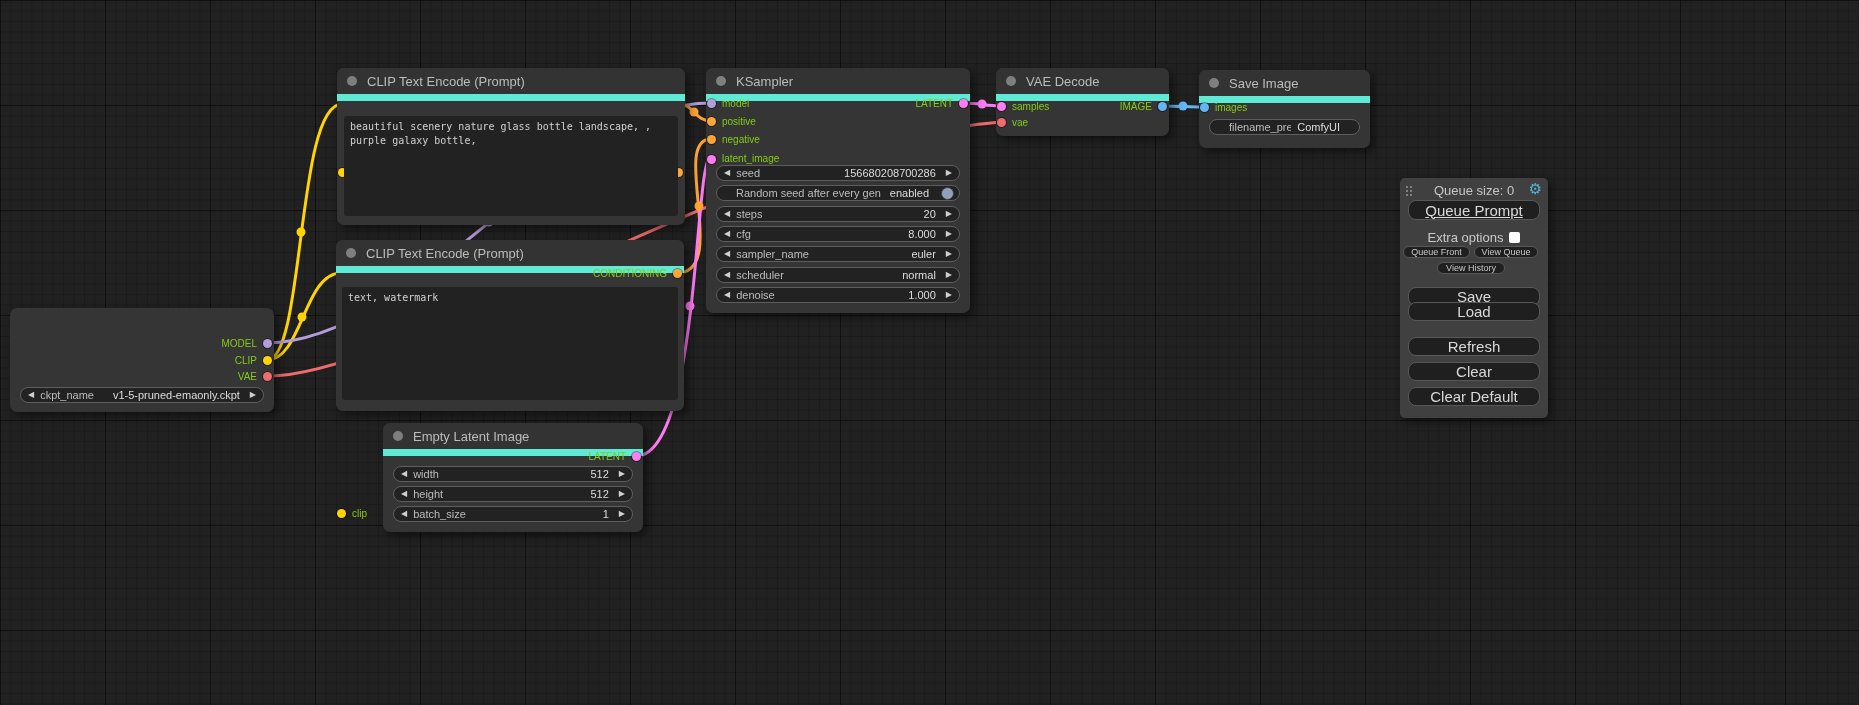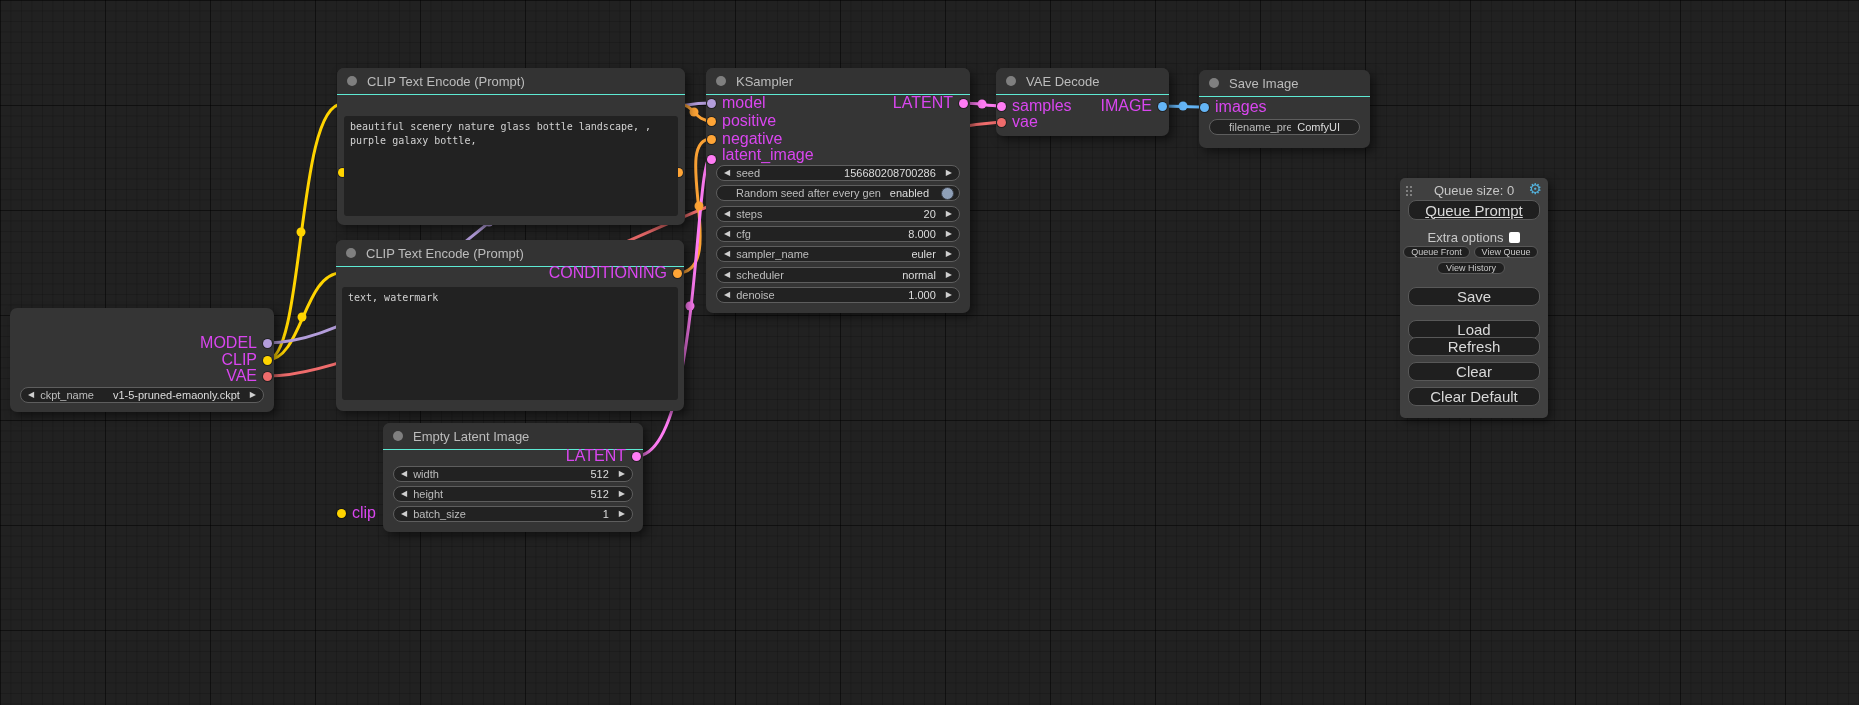--- a/index.html
+++ b/index.html
@@ -14,26 +14,26 @@
       linear-gradient(90deg, rgba(0,0,0,.16) 1px, transparent 1px);
     background-size:105px 105px,105px 105px,10.5px 10.5px,10.5px 10.5px;
   }
   #links{position:absolute;left:0;top:0;z-index:1;}
   .node{
     position:absolute;z-index:2;background:#353535;border-radius:7px;
     box-shadow:4px 4px 10px rgba(0,0,0,.5);color:#b6b6b6;
   }
   .nhead{
     height:26px;display:flex;align-items:center;gap:10px;padding:0 10px;
-    background:#333333;border-bottom:1px solid #5eead4;border-radius:7px 7px 0 0;
+    background:#333333;border-bottom:7px solid #5eead4;border-radius:7px 7px 0 0;
     font-size:13px;color:#bcbcbc;white-space:nowrap;overflow:hidden;
   }
   .cdot{width:10px;height:10px;border-radius:50%;background:#7f7f7f;flex:0 0 auto;}
   .slot{position:absolute;height:16px;display:flex;align-items:center;gap:6px;
-    font-size:16px;color:#d946ef;white-space:nowrap;}
+    font-size:10px;color:#84cc16;white-space:nowrap;}
   .slot.in{left:1px;}
   .slot.out{right:2px;flex-direction:row-reverse;}
   .sdot{width:9px;height:9px;border-radius:50%;flex:0 0 auto;box-shadow:0 0 0 1px rgba(0,0,0,.35);}
   .c-model{background:#b39ddb;} .c-clip{background:#ffd400;} .c-vae{background:#ef6c6c;}
   .c-cond{background:#ffa536;} .c-latent{background:#ff7cf4;} .c-image{background:#64b5f6;}
   .widget{
     position:absolute;left:10px;right:10px;height:16px;box-sizing:border-box;
     background:#222222;border:1px solid #5e5e5e;border-radius:9px;
     display:flex;align-items:center;padding:0 7px;font-size:11px;line-height:1;
   }
@@ -282,17 +282,17 @@
   <div class="gear">⚙</div>
   <div class="qbtn big" style="top:22px;height:20px;text-decoration:underline;">Queue Prompt</div>
   <div class="qp-row extra-row">
     <span>Extra options</span>
     <span class="checkbox"></span>
   </div>
   <div class="qbtn small" style="left:3px;top:68px;width:67px;">Queue Front</div>
   <div class="qbtn small" style="left:74px;top:68px;width:64px;">View Queue</div>
   <div class="qbtn small" style="left:37px;top:84px;width:68px;">View History</div>
   <div class="qbtn big" style="top:109px;">Save</div>
-  <div class="qbtn big" style="top:142px;">Load</div>
+  <div class="qbtn big" style="top:124px;">Load</div>
   <div class="qbtn big" style="top:159px;">Refresh</div>
   <div class="qbtn big" style="top:184px;">Clear</div>
   <div class="qbtn big" style="top:209px;">Clear Default</div>
 </div>
 
 </body></html>

